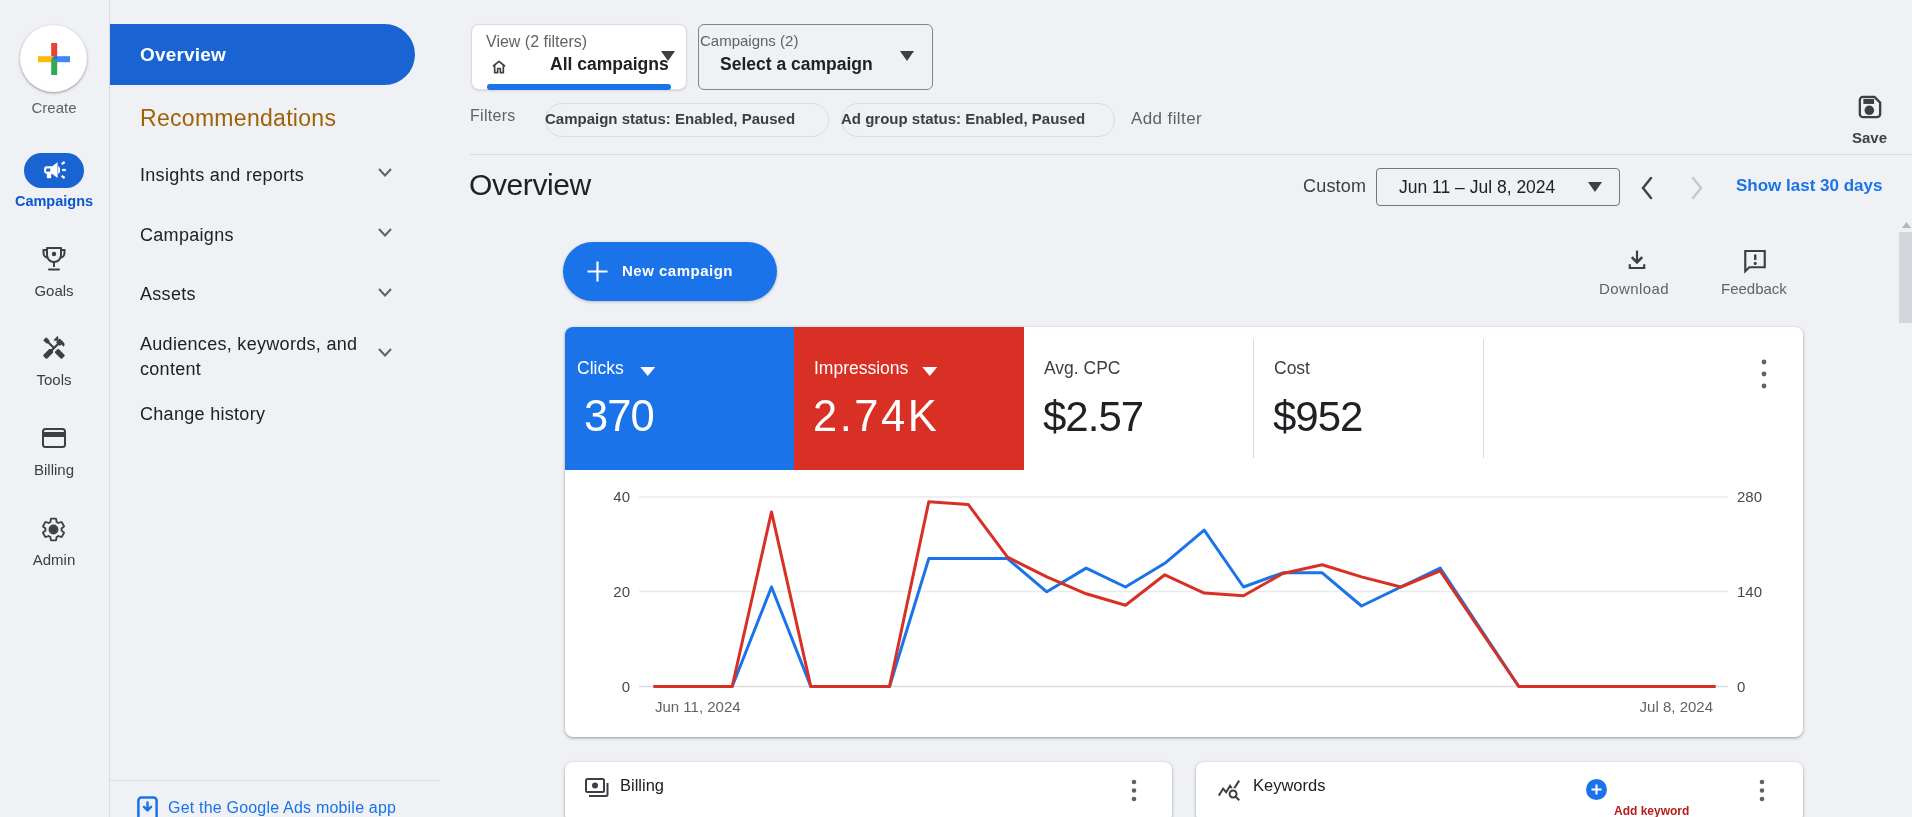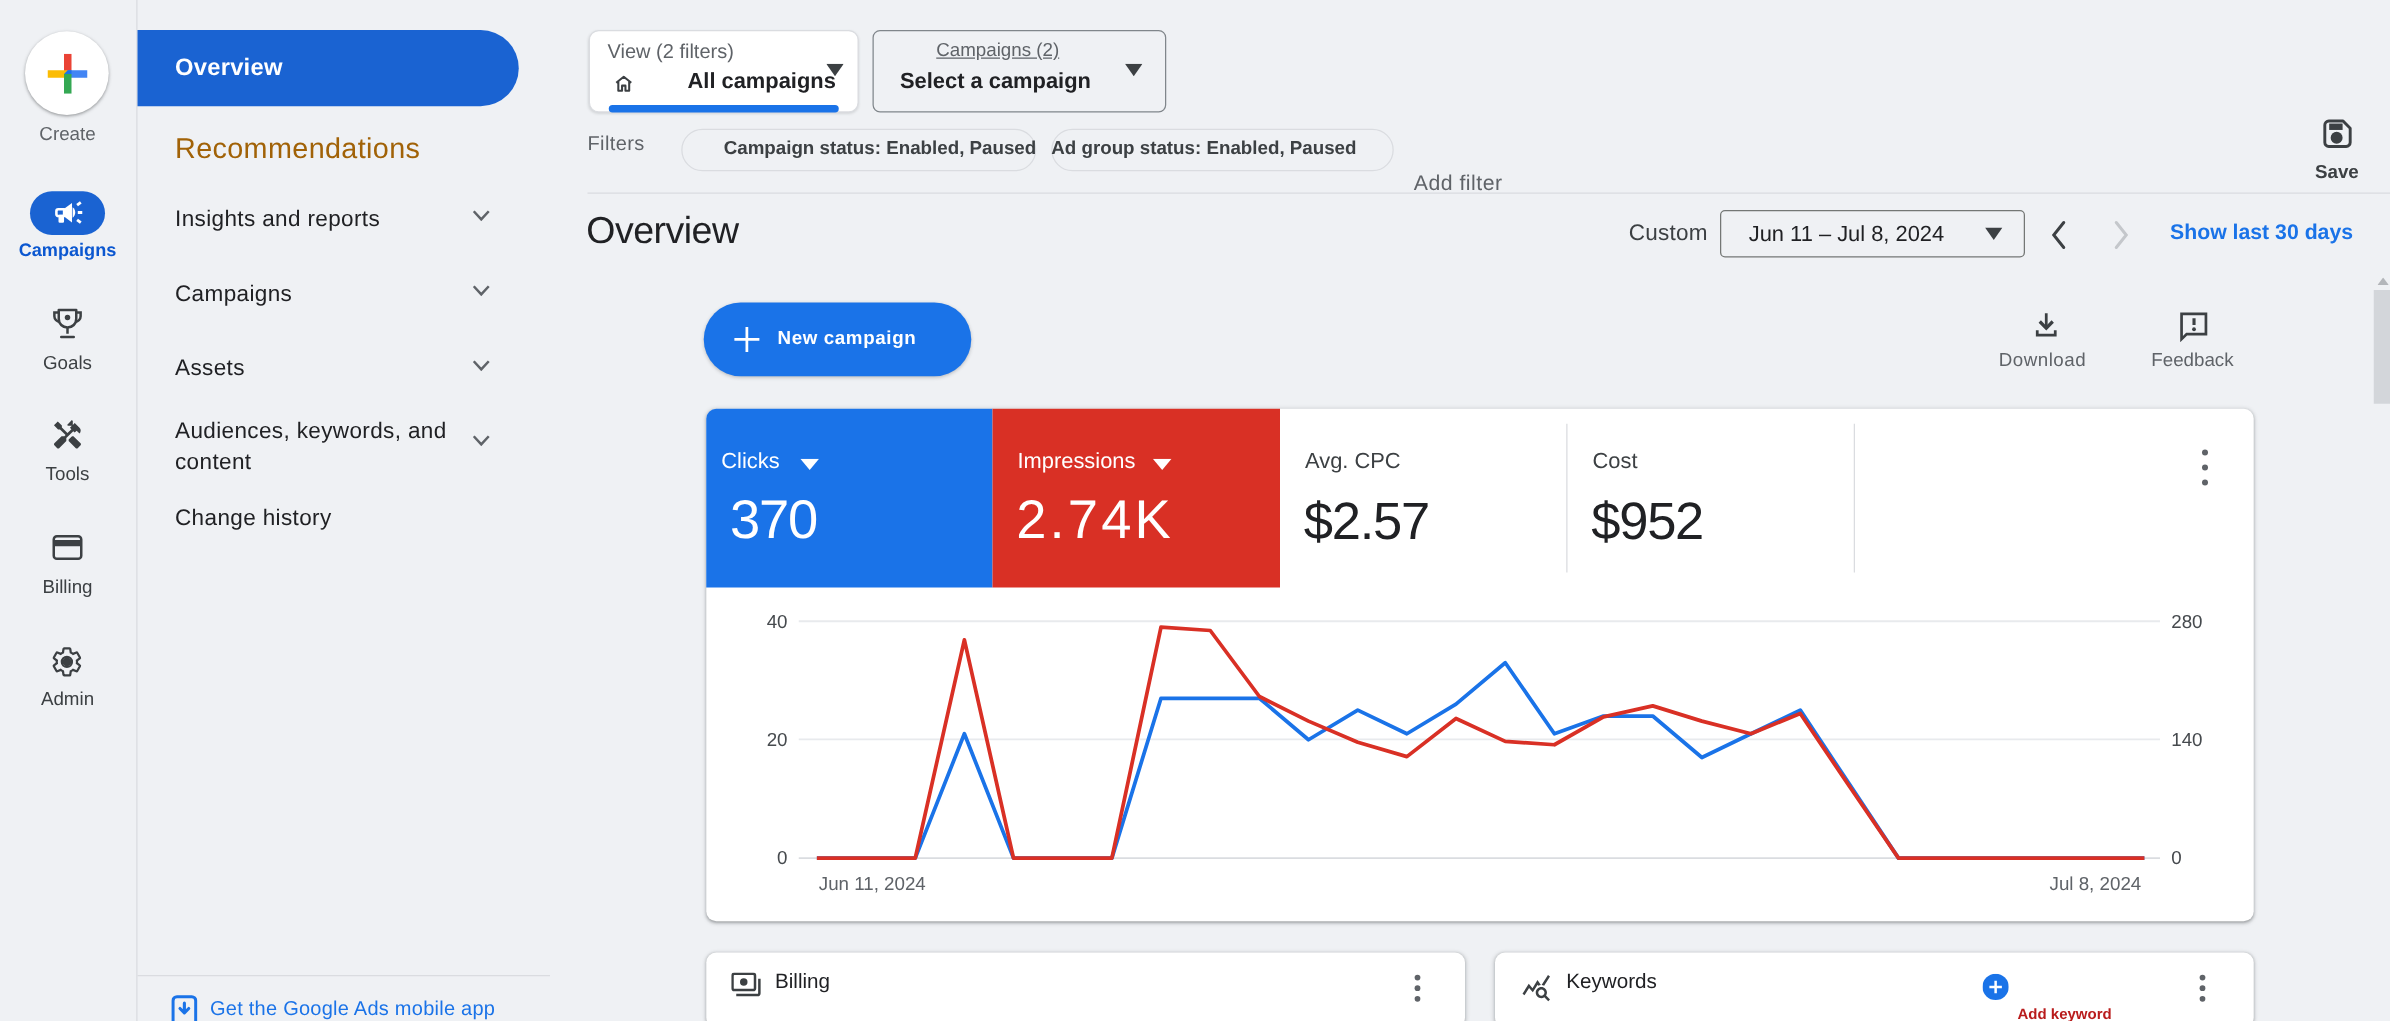--- a/index.html
+++ b/index.html
@@ -100,32 +100,32 @@
 <svg class="abs" style="left:490px; top:58px;" width="18" height="18" viewBox="0 0 24 24" fill="none" stroke="#3c4043" stroke-width="2.2">
     <path d="M4 11 L12 4.5 L20 11 M6.2 9.5 V19.5 H10.2 V14 H13.8 V19.5 H17.8 V9.5" stroke-linejoin="round"></path>
   </svg>
 <div class="abs" style="left:517px; top:54px; font-size:17.5px; font-weight:bold; color:#202124;margin-left:33px;">All campaigns</div>
 <svg class="abs" style="left:661px; top:51px;" width="14" height="10" viewBox="0 0 14 10">
     <path d="M0 0 H14 L7 10 Z" fill="#3c4043"></path>
   </svg>
 <div class="abs" style="left:487px; top:84px; width:184px; height:6px; background:#1a73e8; border-radius:3px 3px 3px 3px;"></div>
 
 <div class="abs" style="left:698px; top:24px; width:235px; height:66px; background:#eff1f4; border:1px solid #80868b; border-radius:6px;"></div>
-<div class="abs" style="left:749px; top:32px; font-size:15px; color:#5f6368;text-decoration:underline;">Campaigns (2)</div>
+<div class="abs" style="left:700px; top:32px; font-size:15px; color:#5f6368;">Campaigns (2)</div>
 <div class="abs" style="left:720px; top:54px; font-size:17.5px; font-weight:bold; color:#202124;">Select a campaign</div>
 <svg class="abs" style="left:900px; top:51px;" width="14" height="10" viewBox="0 0 14 10">
     <path d="M0 0 H14 L7 10 Z" fill="#3c4043"></path>
   </svg>
 
 <div class="abs" style="left:470px; top:107px; font-size:16px; color:#5f6368; letter-spacing:.3px;">Filters</div>
 <div class="abs" style="left:545px; top:103px; width:284px; height:34px; border:1px solid #dadce0; border-radius:17px; background:#eff1f4;"></div>
-<div class="abs" style="left:545px; top:103px; width:284px; height:34px; line-height:31px; text-align:right; font-size:15px; font-weight:bold; color:#3c4043;">Campaign status: Enabled, Paused</div>
+<div class="abs" style="left:545px; top:103px; width:284px; height:34px; line-height:31px; text-align:left; font-size:15px; font-weight:bold; color:#3c4043;">Campaign status: Enabled, Paused</div>
 <div class="abs" style="left:841px; top:103px; width:274px; height:34px; border:1px solid #dadce0; border-radius:17px; background:#eff1f4;"></div>
 <div class="abs" style="left:841px; top:103px; width:274px; height:34px; line-height:31px; font-size:15px; font-weight:bold; color:#3c4043;">Ad group status: Enabled, Paused</div>
-<div class="abs" style="left:1131px; top:109px; font-size:17px; color:#5f6368; letter-spacing:.4px;margin-top:28px;">Add filter</div>
+<div class="abs" style="left:1131px; top:109px; font-size:17px; color:#5f6368; letter-spacing:.4px;">Add filter</div>
 
 <svg class="abs" style="left:1856px; top:93px;" width="28" height="28" viewBox="0 0 24 24" fill="none" stroke="#3c4043" stroke-width="2">
   <path d="M3.3 6 C3.3 4.5 4.5 3.3 6 3.3 H15.8 L20.7 8.2 V18 C20.7 19.5 19.5 20.7 18 20.7 H6 C4.5 20.7 3.3 19.5 3.3 18 Z" stroke-linejoin="round"></path>
   <rect x="6.3" y="5" width="9.2" height="4.4" fill="#3c4043" stroke="none"></rect>
   <circle cx="11.4" cy="14.8" r="4.1" fill="#3c4043" stroke="none"></circle>
 </svg>
 <div class="abs" style="left:1852px; top:129px; font-size:15px; font-weight:bold; color:#3c4043;">Save</div>
 
 <div class="abs" style="left:470px; top:154px; width:1442px; height:1px; background:#dadce0;"></div>
 

